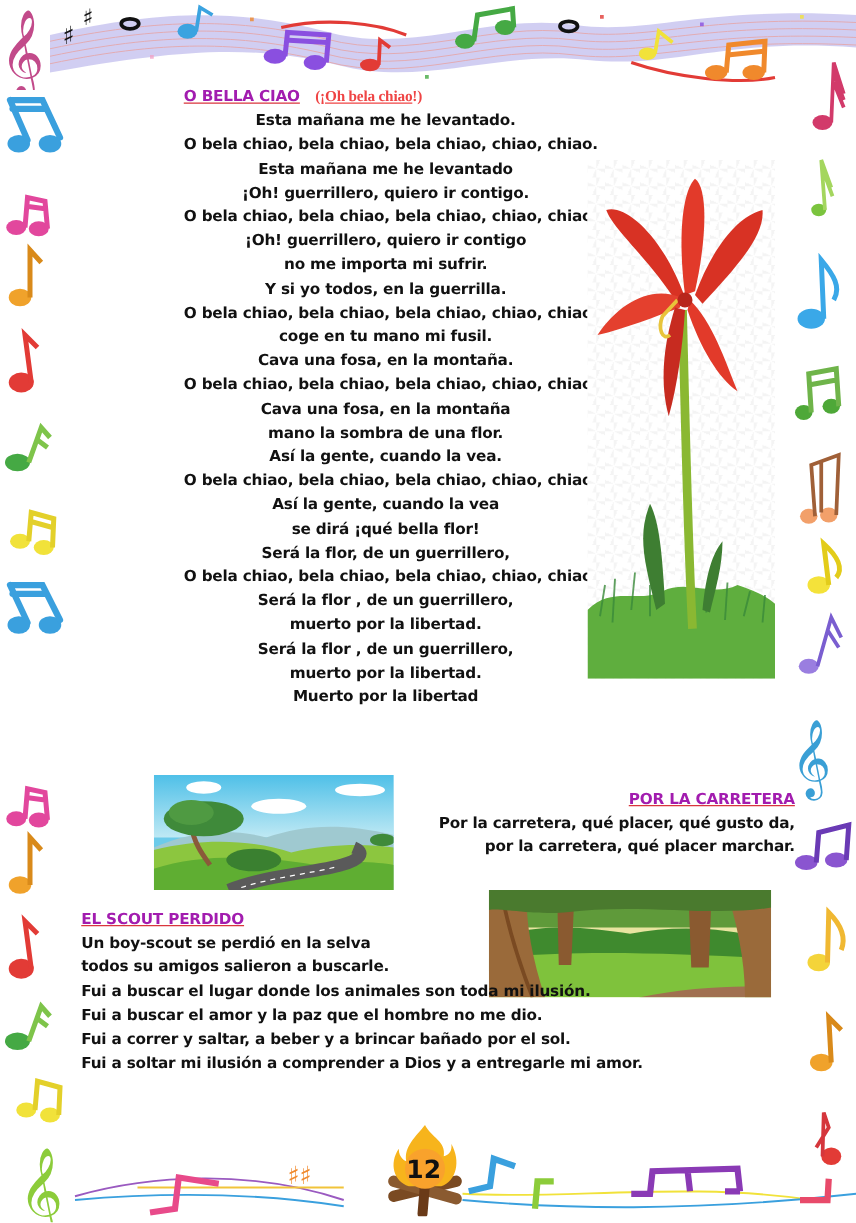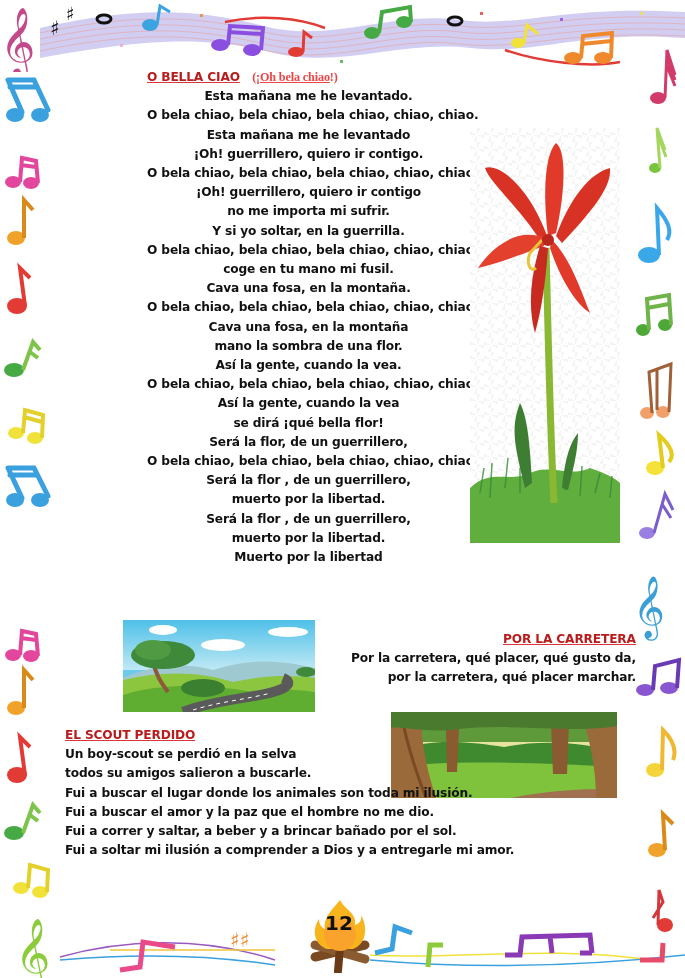--- a/index.html
+++ b/index.html
@@ -1,19 +1,19 @@
 <!DOCTYPE html>
 <html><head>
 <meta charset="utf-8">
 <style>
   html, body { margin:0; padding:0; background:#ffffff; }
   body { width:685px; height:978px; position:relative; overflow:hidden; font-family:"DejaVu Sans", sans-serif; }
   .abs { position:absolute; }
   .lyric { font-family:"DejaVu Sans", sans-serif; font-size:12.2px; font-weight:bold; color:#111; line-height:19.2px; white-space:nowrap; letter-spacing:-0.15px; }
-  .title { color:#b91c1c; text-decoration:underline; text-decoration-color:#d9353d; }
+  .title { color:#a21caf; text-decoration:underline; text-decoration-color:#d9353d; }
   .subtitle { color:#ef4444;font-family:Liberation Serif, serif; }
   .subtitle u { text-decoration:underline; }
   .clip { overflow:hidden; }
   .note svg { display:block; }
   .pagebadge { font-family:"DejaVu Sans", sans-serif; font-weight:bold; font-size:20px; color:#111; }
 </style>
 </head>
 <body>
 
 <div class="abs" style="left:0;top:0;width:685px;height:72px;">
@@ -212,21 +212,21 @@
     <span class="subtitle"><span>(¡</span><u>Oh bela chiao</u><span>!)</span></span>
   </div>
   <div class="clip" style="width:323px;text-align:center;">
     <div>Esta mañana me he levantado.</div>
     <div style="width:345px;">O bela chiao, bela chiao, bela chiao, chiao, chiao.</div>
     <div>Esta mañana me he levantado</div>
     <div>¡Oh! guerrillero, quiero ir contigo.</div>
     <div>O bela chiao, bela chiao, bela chiao, chiao, chiao.</div>
     <div>¡Oh! guerrillero, quiero ir contigo</div>
     <div>no me importa mi sufrir.</div>
-    <div>Y si yo soltar, en la guerrilla.</div>
+    <div>Y si yo todos, en la guerrilla.</div>
     <div>O bela chiao, bela chiao, bela chiao, chiao, chiao.</div>
     <div>coge en tu mano mi fusil.</div>
     <div>Cava una fosa, en la montaña.</div>
     <div>O bela chiao, bela chiao, bela chiao, chiao, chiao.</div>
     <div>Cava una fosa, en la montaña</div>
     <div>mano la sombra de una flor.</div>
     <div>Así la gente, cuando la vea.</div>
     <div>O bela chiao, bela chiao, bela chiao, chiao, chiao.</div>
     <div>Así la gente, cuando la vea</div>
     <div>se dirá  ¡qué bella flor!</div>
@@ -360,14 +360,14 @@
 <div class="abs" style="left:305px;top:895px;width:70px;height:78px;">
   <svg width="70" height="78" viewBox="0 0 70 78" style="position:absolute;left:0;top:0;">
 
     <path d="M10 62 L60 50" stroke="#7a4a22" stroke-width="9" stroke-linecap="round"></path>
     <path d="M10 50 L60 64" stroke="#8a5a30" stroke-width="9" stroke-linecap="round"></path>
     <path d="M35 52 L33 76" stroke="#6a3a18" stroke-width="8" stroke-linecap="round"></path>
 
     <path d="M35 5 C40 15 52 18 50 30 C58 28 56 20 56 20 C64 34 60 50 48 54 L22 54 C10 50 6 36 14 24 C14 32 20 34 20 34 C18 22 28 14 35 5 Z" fill="#f7b41c"></path>
     <circle cx="35" cy="40" r="16" fill="#f9a22c"></circle>
   </svg>
-  <div class="pagebadge" style="position:absolute;left:20px;top:16px;width:16px;text-align:right;">12</div>
+  <div class="pagebadge" style="position:absolute;left:20px;top:28px;width:16px;text-align:right;">12</div>
 </div>
 
 </body></html>

